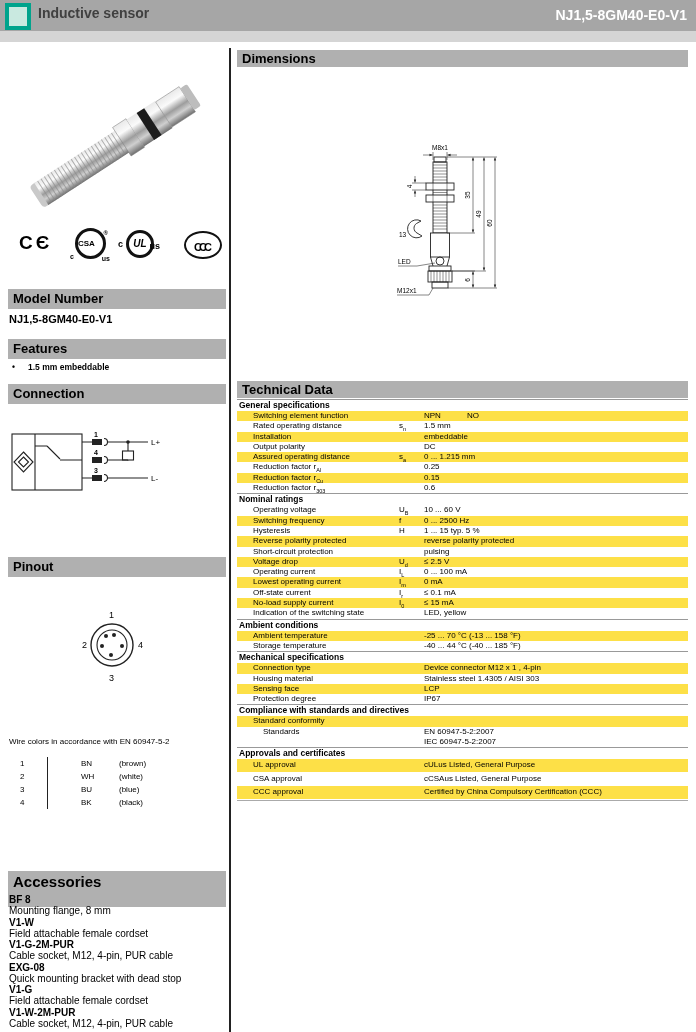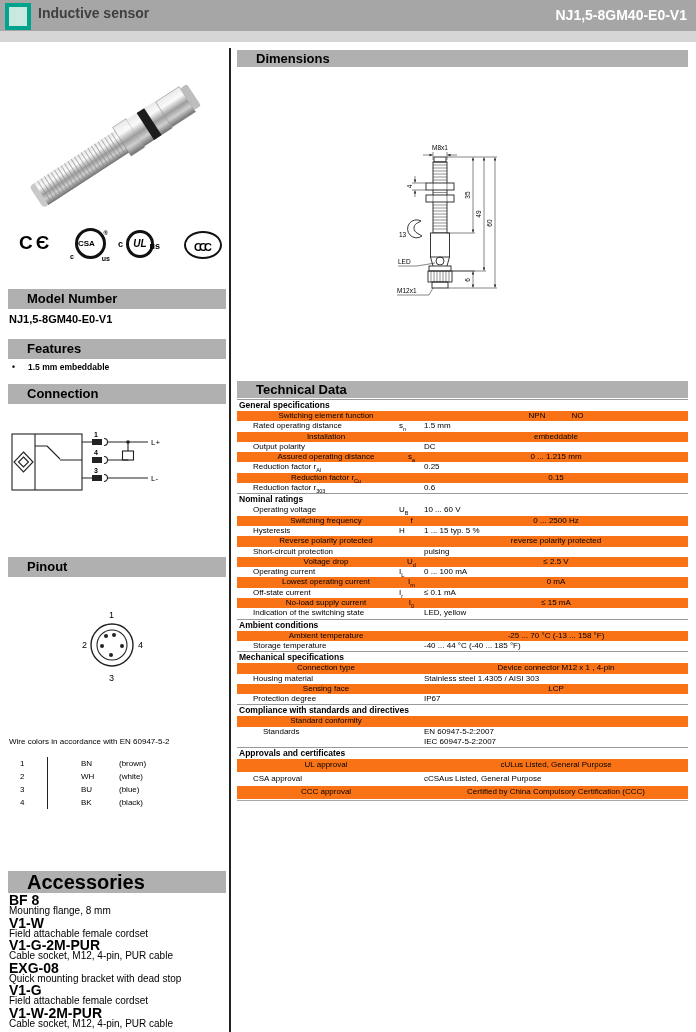--- a/index.html
+++ b/index.html
@@ -9,37 +9,37 @@
   .topbar{position:absolute;left:0;top:0;width:696px;height:31px;background:#a6a6a6;}
   .topstrip{position:absolute;left:0;top:31px;width:696px;height:11px;background:#d5d5d5;}
   .brandbox{position:absolute;left:5px;top:3px;width:26px;height:27px;box-sizing:border-box;
             background:#c9e9e0;border:4px solid #00a38c;}
   .top-title{position:absolute;left:38px;top:5px;font-size:14px;font-weight:bold;color:#404040;}
   .top-model{position:absolute;right:9px;top:7px;font-size:14px;font-weight:bold;color:#fff;}
   
   .divider{position:absolute;left:229px;top:48px;width:2px;height:984px;background:#222;}
   
   .secbar{position:absolute;background:#b0b0b0;font-weight:bold;color:#000;
-          padding-left:19px;box-sizing:border-box;}
+          padding-left:5px;box-sizing:border-box;}
   .secbar.left{left:8px;width:218px;height:20px;line-height:20px;font-size:13px;}
   .secbar.right{left:237px;width:451px;height:17px;line-height:17px;font-size:13px;}
-  .secbar.big{height:22px;line-height:22px;font-size:20px;}
+  .secbar.big{height:36px;line-height:22px;font-size:15px;}
   
   .model-value{position:absolute;left:9px;top:313px;font-size:11px;font-weight:bold;}
   .feature-list{position:absolute;left:10px;top:362px;width:214px;}
   .feature-item{font-size:8.5px;font-weight:bold;line-height:11px;}
   .feature-item .bullet{display:inline-block;width:16px;padding-left:2px;}
   .pin-note{position:absolute;left:9px;top:737px;font-size:8px;}
   .wire-table{position:absolute;left:9px;top:757px;width:200px;}
   .wire-row{display:grid;grid-template-columns:38px 72px auto;font-size:8px;height:13px;line-height:13px;}
   .wire-pin{padding-left:11px;}
   .wire-code{border-left:1.5px solid #222;padding-left:33px;}
   .acc-list{position:absolute;left:9px;top:895px;width:216px;}
   .acc-item{margin-bottom:1.5px;}
-  .acc-model{font-size:14px;font-weight:bold;line-height:10px;}
+  .acc-model{font-size:10px;font-weight:bold;line-height:10px;}
   .acc-desc{font-size:10px;line-height:11px;}
   
   .certs{position:absolute;left:0;top:226px;width:228px;height:42px;}
   .ce-mark{position:absolute;left:19px;top:6px;font-size:19px;font-weight:bold;letter-spacing:3px;}
   .csa-mark{position:absolute;left:72px;top:2px;width:34px;height:34px;}
   .csa-circle{position:absolute;left:3px;top:0;width:25px;height:25px;border:3px solid #111;border-radius:50%;
               text-align:left;line-height:25px;font-size:8px;font-weight:bold;}
   .csa-r{position:absolute;right:-2px;top:2px;font-size:6px;font-weight:bold;}
   .csa-c{position:absolute;left:-2px;bottom:2px;font-size:7px;font-weight:bold;}
   .csa-us{position:absolute;right:-4px;bottom:0;font-size:7px;font-weight:bold;}
@@ -48,21 +48,21 @@
   .ul-circle{position:absolute;left:8px;top:0;width:22px;height:22px;border:3px solid #111;border-radius:50%;
              text-align:center;line-height:22px;font-size:10px;font-weight:bold;font-style:italic;}
   .ul-us{position:absolute;right:0;top:11px;font-size:9px;font-weight:bold;}
   .ccc-mark{position:absolute;left:184px;top:5px;width:38px;height:28px;border:2.5px solid #111;
             border-radius:50%;text-align:center;line-height:28px;box-sizing:border-box;
             font-size:11px;font-weight:bold;letter-spacing:-3px;text-indent:-3px;}
   
   .t-table{position:absolute;left:237px;top:399px;width:451px;border-bottom:1px solid #aaa;}
   .t-sechead{font-weight:bold;font-size:8.5px;height:11px;line-height:11px;border-top:1px solid #999;padding-left:2px;}
   .t-row{display:grid;grid-template-columns:162px 25px 1fr;font-size:8px;line-height:10.3px;min-height:10.3px;}
-  .t-row.shade{background:#f97316;text-align:center;}
+  .t-row.shade{background:#fde047;}
   .t-row.tall{line-height:12.5px;min-height:12.5px;margin-bottom:1px;}
   .t-label{padding-left:16px;}
   .t-label.ind2{padding-left:26px;}
   .t-val .v2{margin-left:26px;}
   sub{font-size:5.5px;line-height:0;}
   svg text{font-family:"Liberation Sans",sans-serif;}
 </style>
 </head>
 <body>
 

